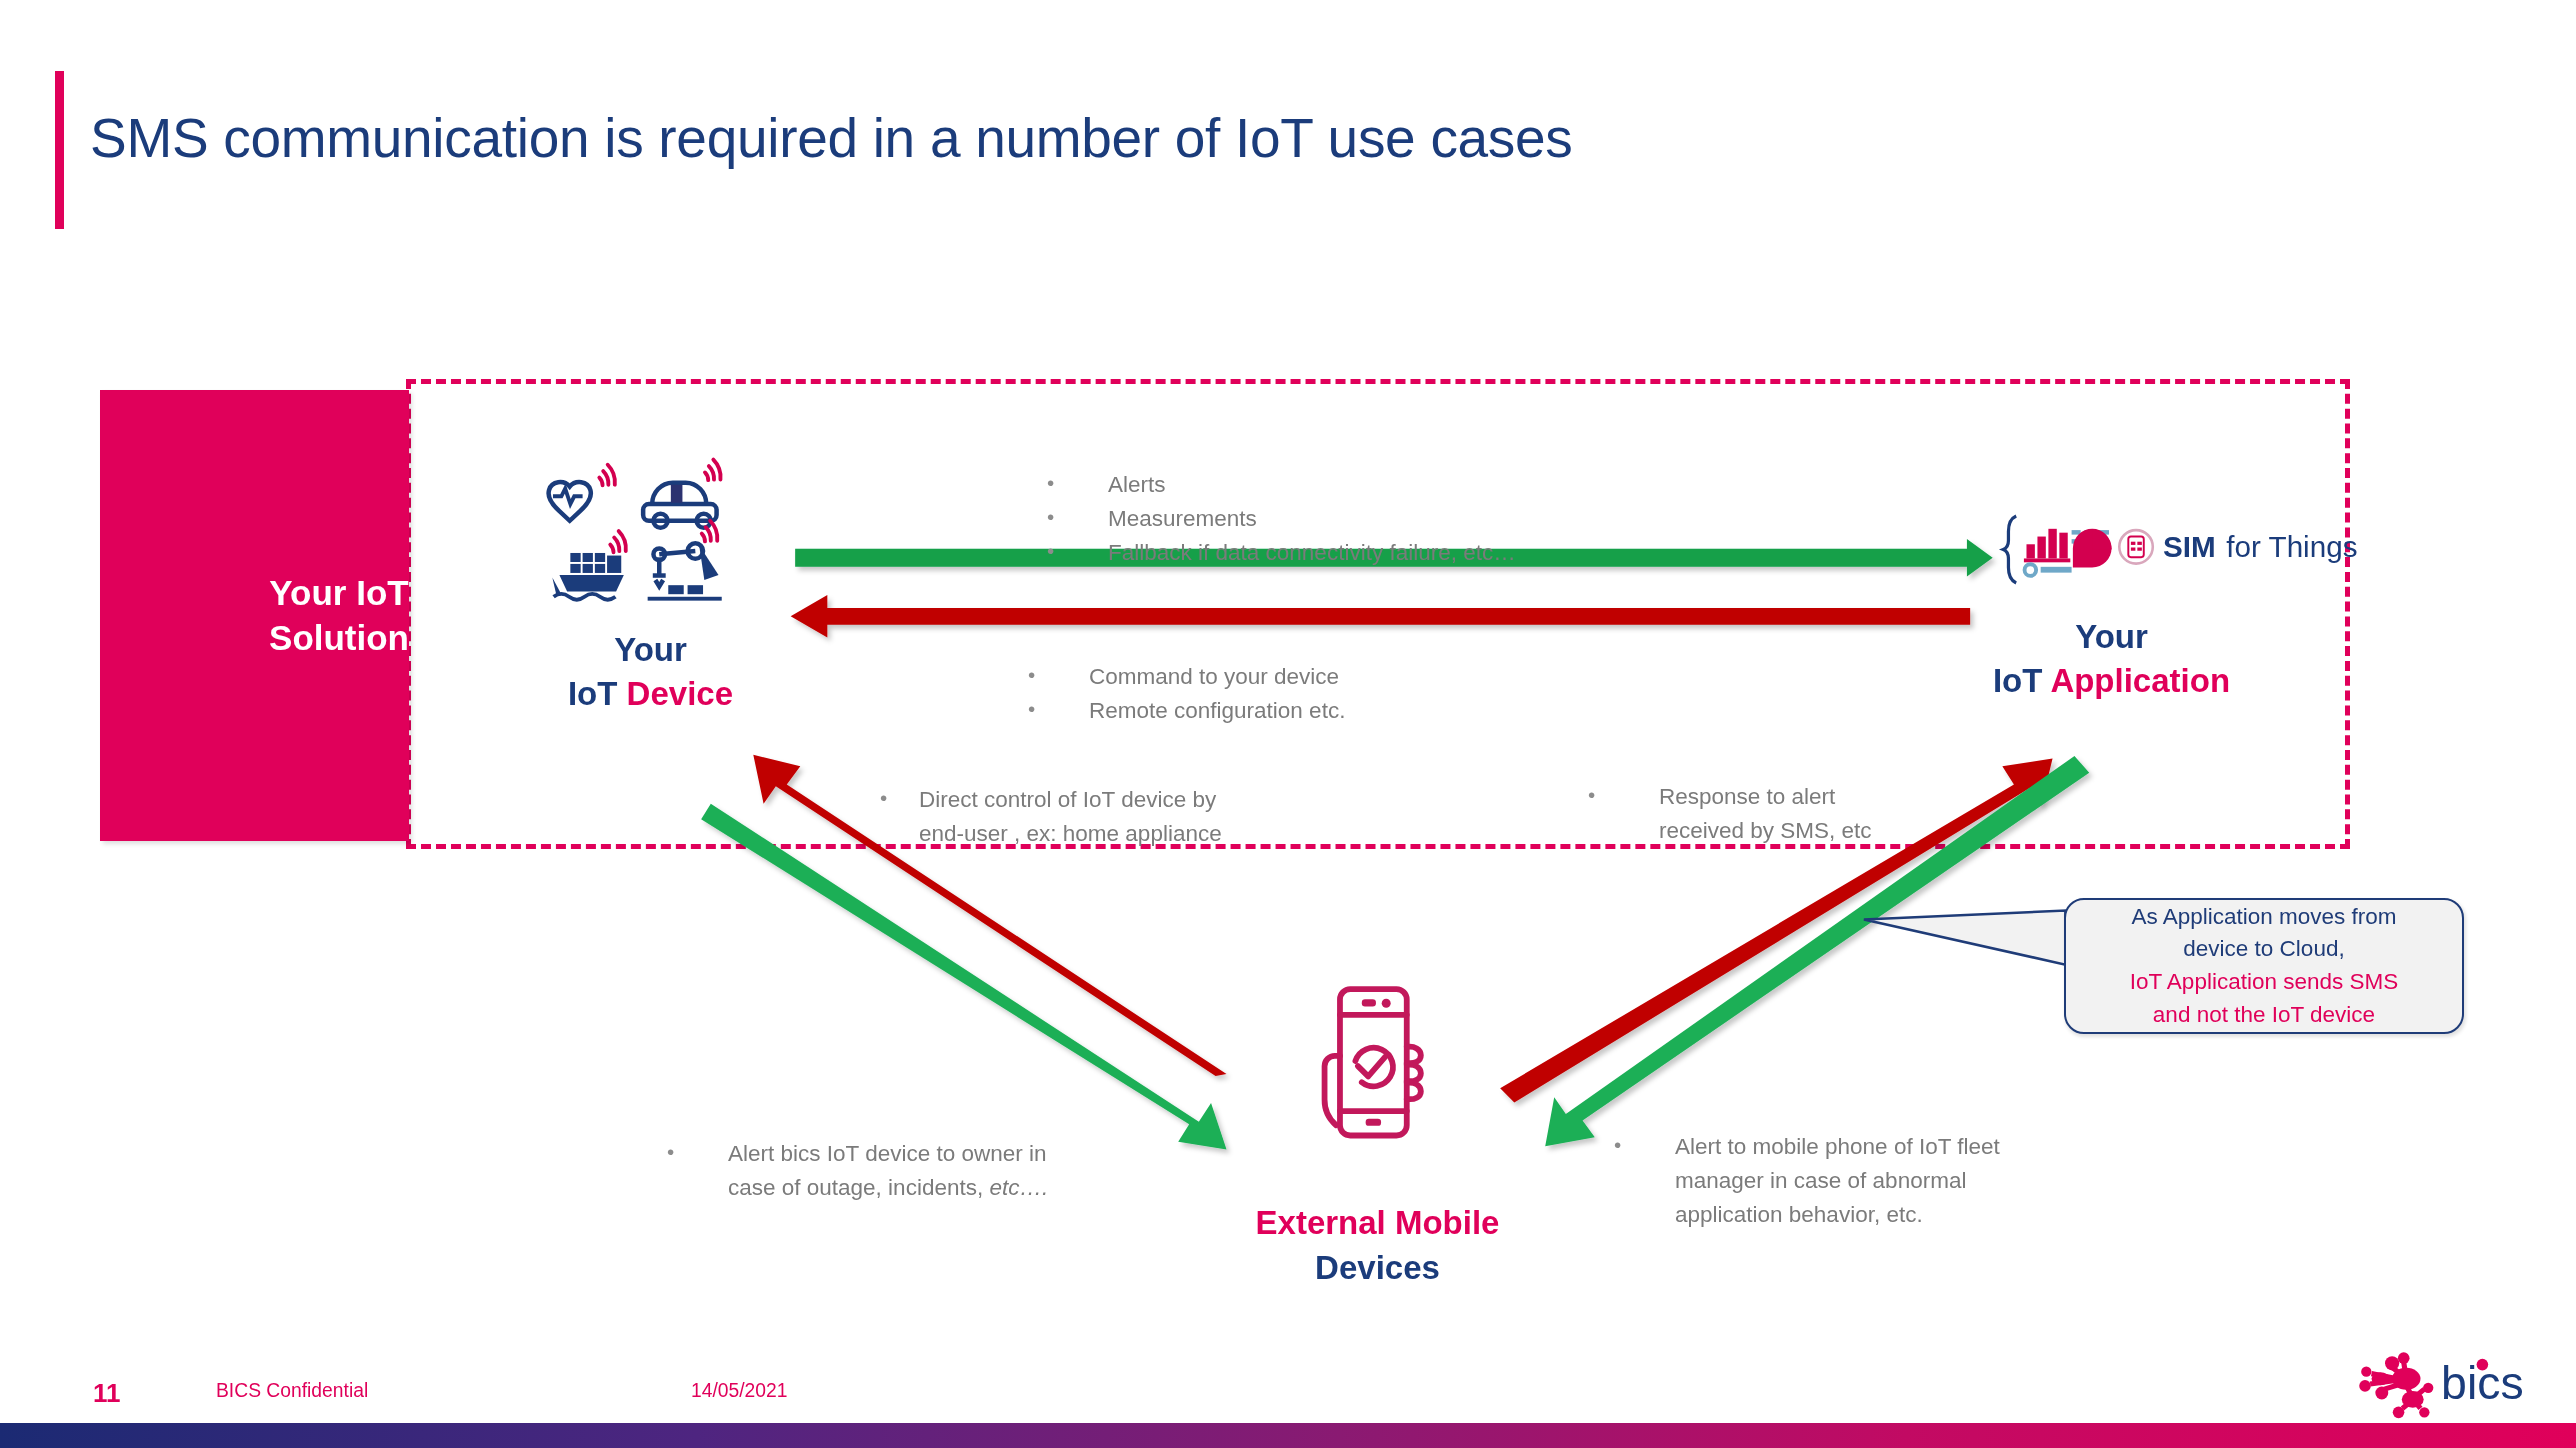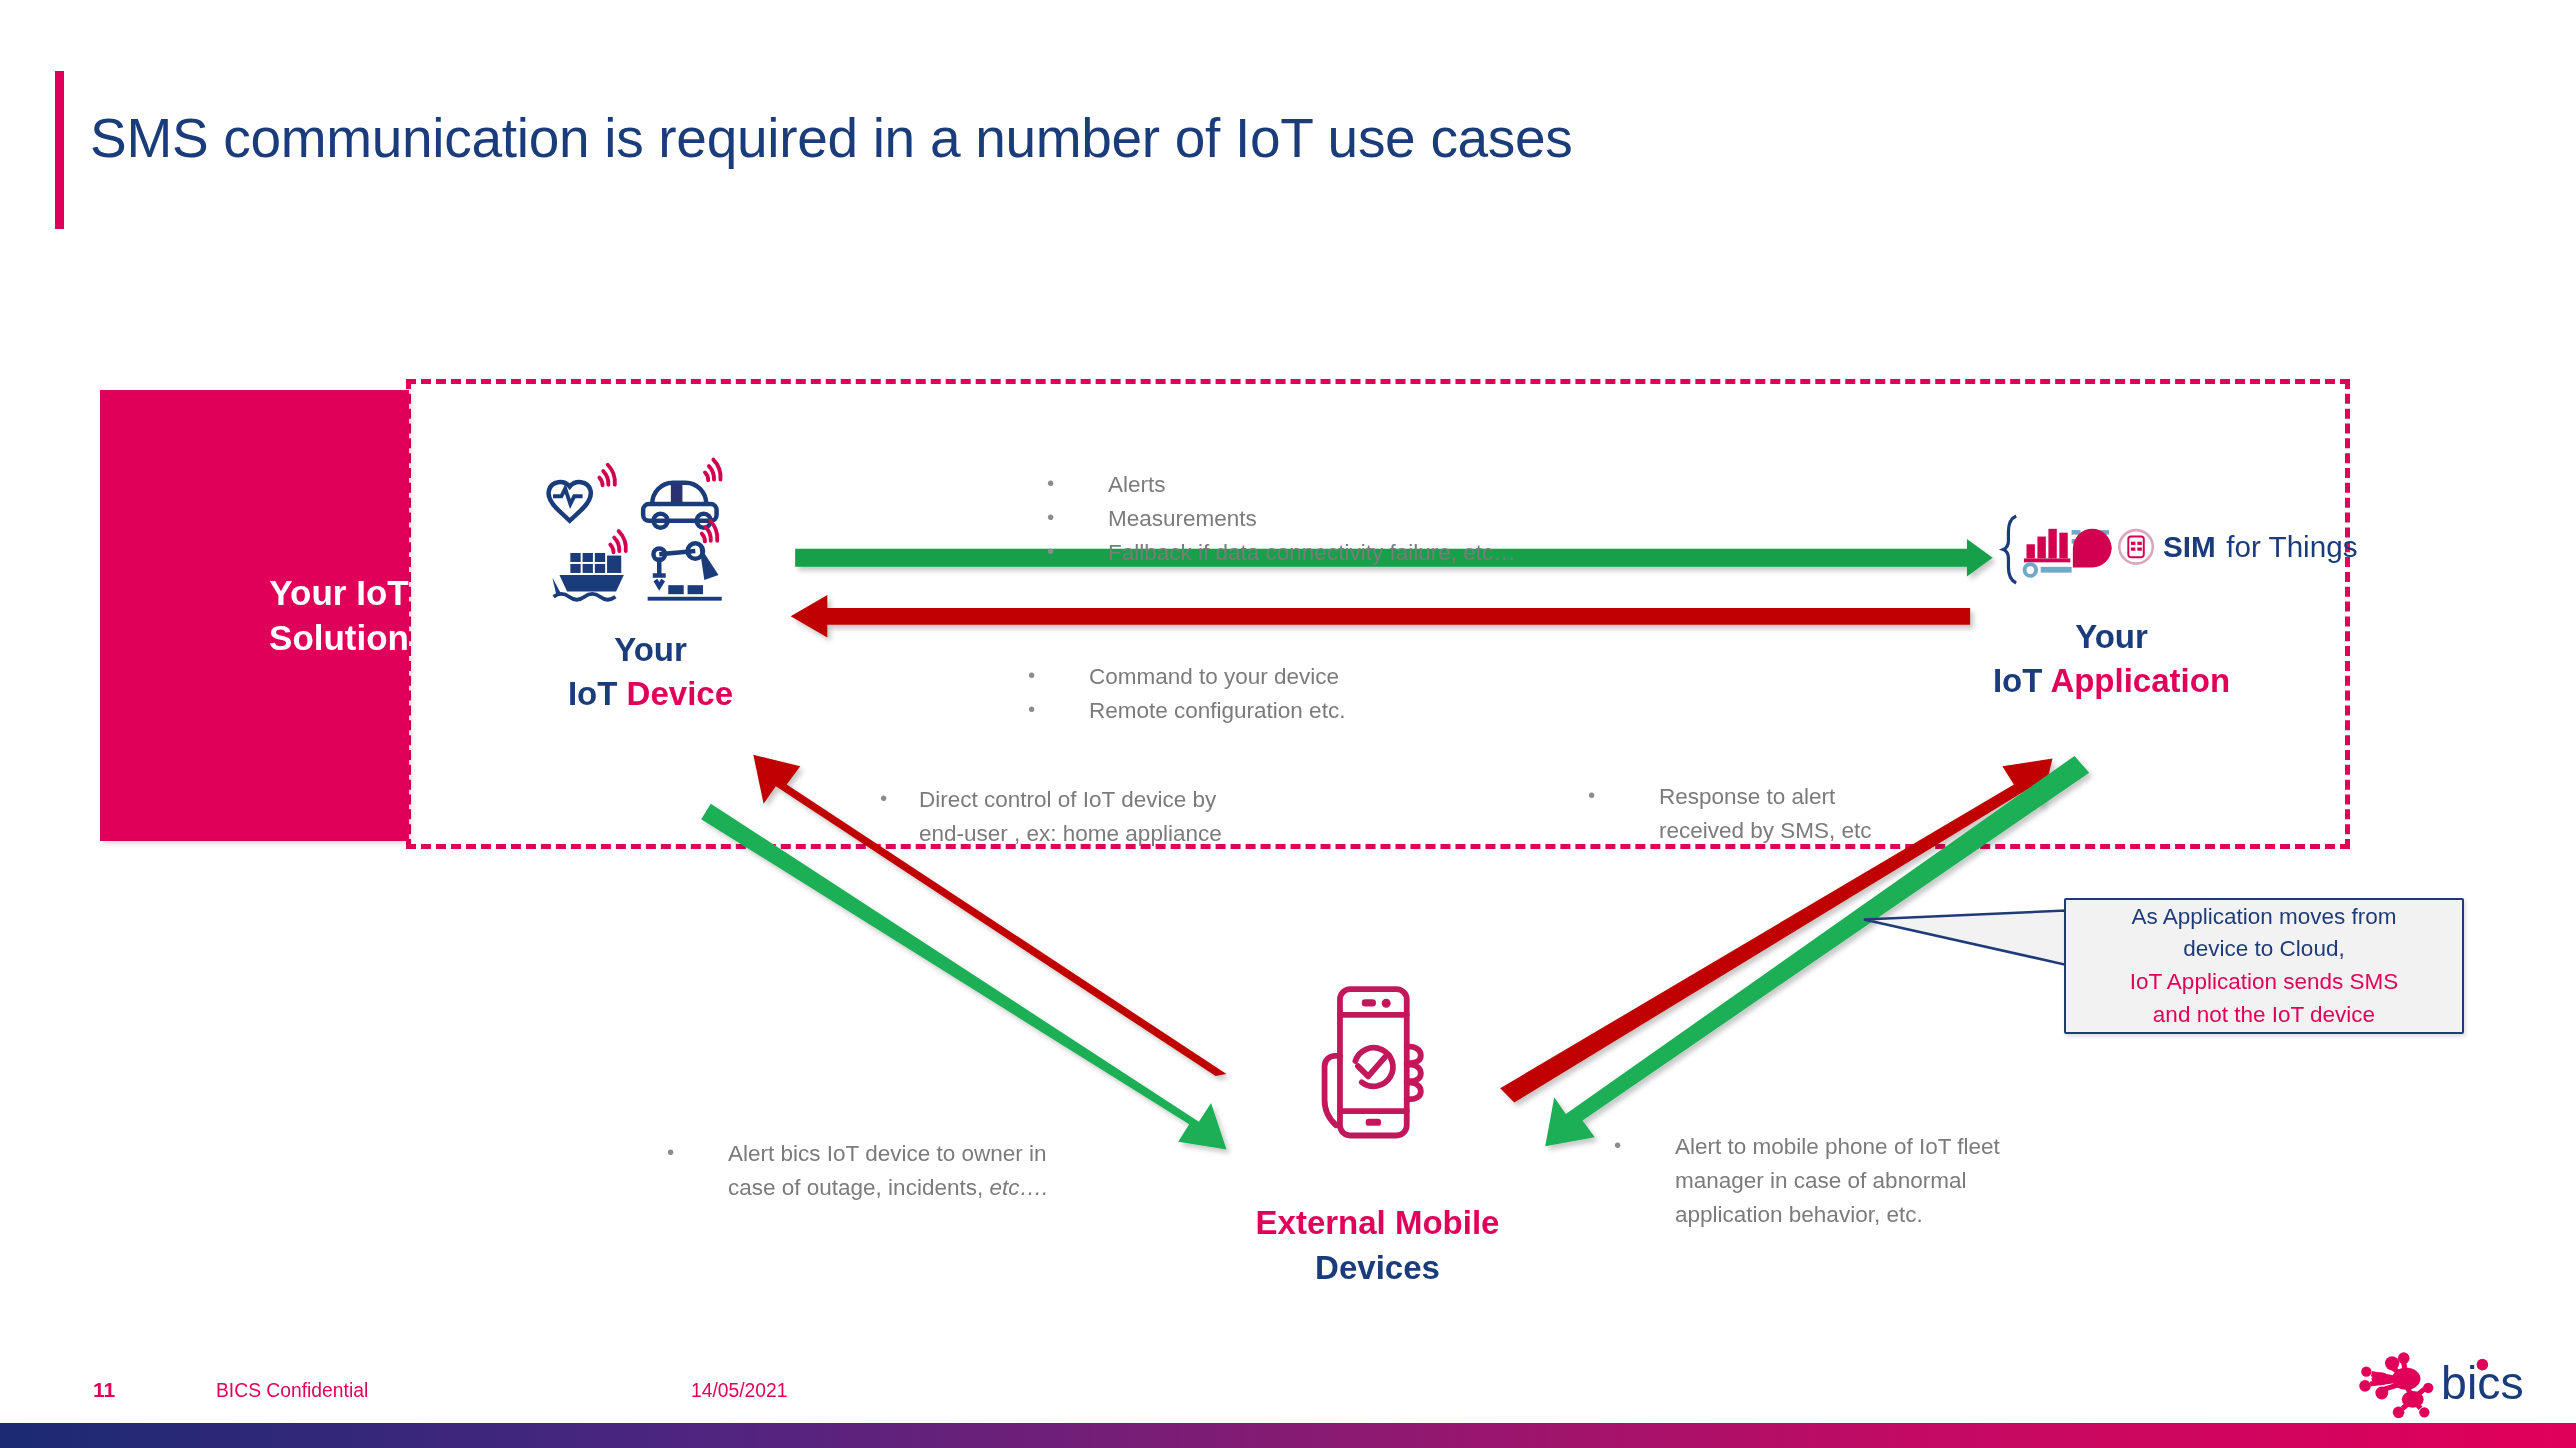--- a/index.html
+++ b/index.html
@@ -73,32 +73,32 @@
   .bl li{position:relative;padding-left:61px;}
   .bl li:before{
     content:"\2022";position:absolute;left:0;top:-1.3px;
     color:#8C8C8C;font-size:20.6px;
   }
   .bl-noind li{padding-left:39px;}
 
   
   .callout{
     position:absolute;left:2064px;top:898px;width:396px;height:132px;
-    background:#F2F2F2;border:2.6px solid #1F3C78;border-radius:2px;
+    background:#F2F2F2;border:2.6px solid #1F3C78;border-radius:20px;
     display:flex;align-items:center;justify-content:center;
     box-shadow:1.9px 2.6px 3.9px rgba(0,0,0,.12);
   }
   .callout-text{
     text-align:center;font-size:22.5px;line-height:1.45;color:#1F3C78;
   }
   .callout-text .pink{color:#E0005A;}
 
   
   .foot{position:absolute;color:#E0005A;}
-  .foot-page{left:93px;top:1378px;font-size:21px;font-weight:bold;}
+  .foot-page{left:93px;top:1378px;font-size:26px;font-weight:bold;}
   .foot-conf{left:216px;top:1380px;font-size:19.3px;}
   .foot-date{left:691px;top:1380px;font-size:19.3px;}
   .bottom-bar{
     position:absolute;left:0;bottom:0;width:2576px;height:26px;
     background:linear-gradient(90deg,#1B2A73 0%,#4E2580 27%,#8A1A72 52%,#C20A63 74%,#E0005A 100%);
   }
   .bics-logo{position:absolute;left:2356px;top:1349px;width:187px;height:68px;}
 
   svg{display:block;overflow:visible;}
 </style>

